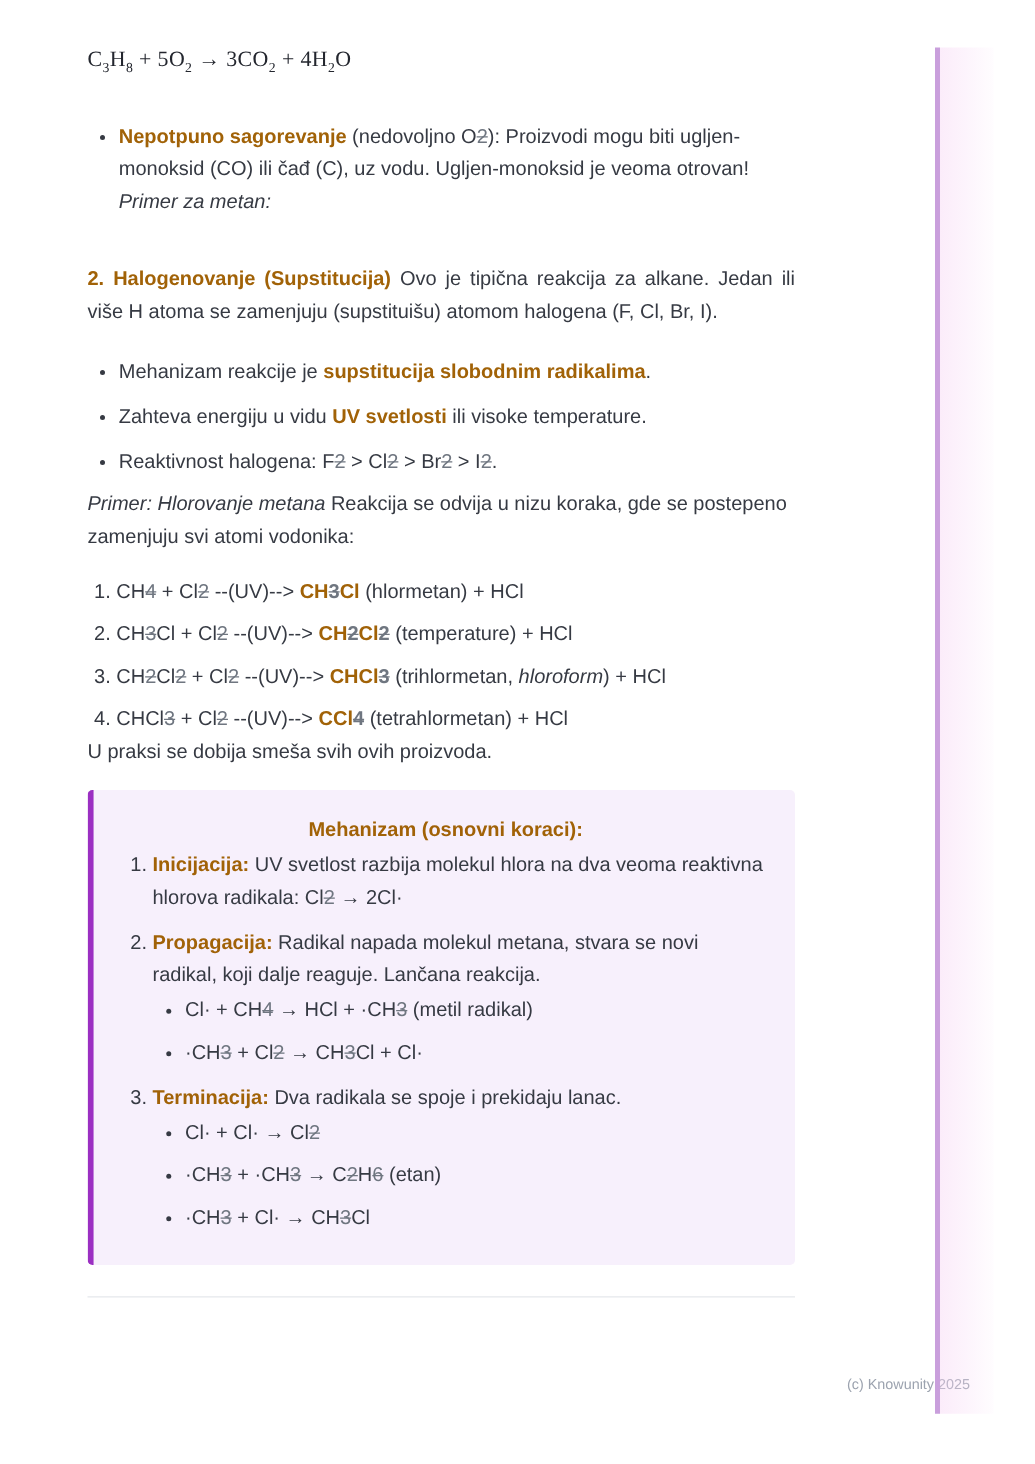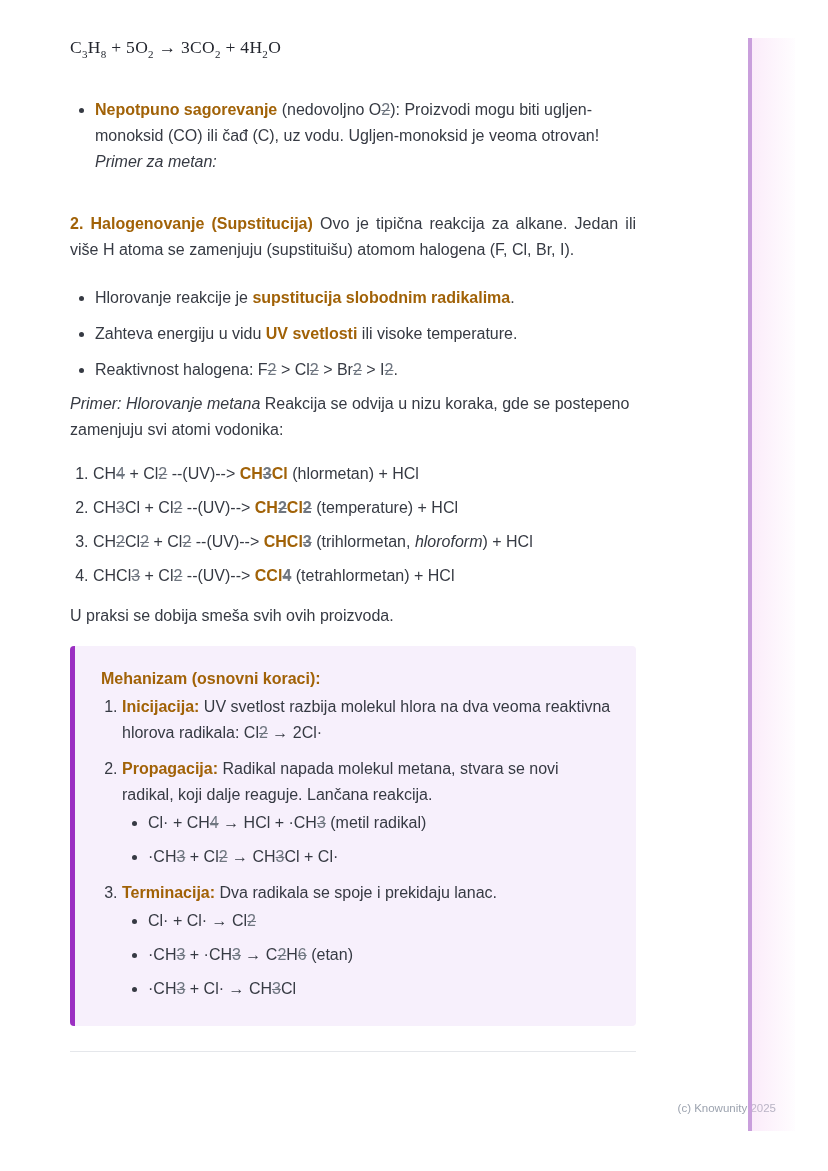--- a/index.html
+++ b/index.html
@@ -18,41 +18,41 @@
     font-size:17.5px;line-height:21px;text-align:left;
     letter-spacing:.3px;color:#23262e;
   }
   .eq-first{margin-top:37px;}
   .eq-second{margin-top:26px;}
   .equation sub{font-size:11px;line-height:0;}
 
   p{margin:0;}
   .p-halogen{margin-top:36px;text-align:justify;}
   .p-example{margin-top:8px;}
-  .p-note{margin-top:14px;}
+  .p-note{}
 
   ul,ol{margin:0;padding:0;}
   .intro-list{margin-top:39px;padding-left:25px;list-style:disc;}
   .props-list{margin-top:22px;padding-left:25px;list-style:disc;}
   .props-list li+li{margin-top:10px;}
   .steps-list{margin-top:18px;padding-left:23px;list-style:decimal;}
   .steps-list li+li{margin-top:8px;}
 
   .b,b{font-weight:700;color:#a16207;}
   .i{font-style:italic;}
   .strike{text-decoration:line-through;color:var(--strike-text,#6f7680);}
 
   .callout{
     margin-top:17px;
     background:var(--callout-bg,#f7f0fc);
     border-left:5px solid var(--callout-bar,#9b2fc2);
     border-radius:4px;
     padding:20px 24px 24px 26px;
   }
-  .callout-title{font-weight:700;color:#23262e;}
+  .callout-title{font-weight:700;color:#23262e;text-align:center;}
   .callout ol{list-style:decimal;padding-left:21px;margin-top:2px;}
   .callout ol>li+li{margin-top:10px;}
   .callout ul{list-style:disc;padding-left:26px;margin-top:2px;}
   .callout ul li+li{margin-top:8px;}
 
   .divider{border:none;border-top:1px solid var(--divider,#e5e7eb);margin:25px 0 0 0;}
 
   .footer{
     position:absolute;top:1100px;right:52px;
     font-size:11.5px;line-height:16px;
@@ -75,21 +75,21 @@
     <div class="equation eq-first"><span>C</span><sub>3</sub><span>H</span><sub>8</sub><span> + 5O</span><sub>2</sub><span> → 3CO</span><sub>2</sub><span> + 4H</span><sub>2</sub><span>O</span></div>
 
     <ul class="intro-list">
       <li><span class="b">Nepotpuno sagorevanje</span><span> (nedovoljno O</span><span class="strike">2</span><span>): Proizvodi mogu biti ugljen-monoksid (CO) ili čađ (C), uz vodu. Ugljen-monoksid je veoma otrovan!</span><br><span class="i">Primer za metan:</span></li>
     </ul>
 
 
     <p class="p-halogen"><span class="b">2. Halogenovanje (Supstitucija)</span><span> Ovo je tipična reakcija za alkane. Jedan ili više H atoma se zamenjuju (supstituišu) atomom halogena (F, Cl, Br, I).</span></p>
 
     <ul class="props-list">
-      <li><span>Hlorovanje reakcije je </span><span class="b">supstitucija slobodnim radikalima</span><span>.</span></li>
+      <li><span>Mehanizam reakcije je </span><span class="b">supstitucija slobodnim radikalima</span><span>.</span></li>
       <li><span>Zahteva energiju u vidu </span><span class="b">UV svetlosti</span><span> ili visoke temperature.</span></li>
       <li><span>Reaktivnost halogena: F</span><span class="strike">2</span><span> &gt; Cl</span><span class="strike">2</span><span> &gt; Br</span><span class="strike">2</span><span> &gt; I</span><span class="strike">2</span><span>.</span></li>
     </ul>
 
     <p class="p-example"><span class="i">Primer: Hlorovanje metana</span><span> Reakcija se odvija u nizu koraka, gde se postepeno zamenjuju svi atomi vodonika:</span></p>
 
     <ol class="steps-list">
       <li><span>CH</span><span class="strike">4</span><span> + Cl</span><span class="strike">2</span><span> --(UV)--&gt; </span><span class="b">CH</span><span class="b strike">3</span><span class="b">Cl</span><span> (hlormetan) + HCl</span></li>
       <li><span>CH</span><span class="strike">3</span><span>Cl + Cl</span><span class="strike">2</span><span> --(UV)--&gt; </span><span class="b">CH</span><span class="b strike">2</span><span class="b">Cl</span><span class="b strike">2</span><span> (temperature) + HCl</span></li>
       <li><span>CH</span><span class="strike">2</span><span>Cl</span><span class="strike">2</span><span> + Cl</span><span class="strike">2</span><span> --(UV)--&gt; </span><span class="b">CHCl</span><span class="b strike">3</span><span> (trihlormetan, </span><span class="i">hloroform</span><span>) + HCl</span></li>

